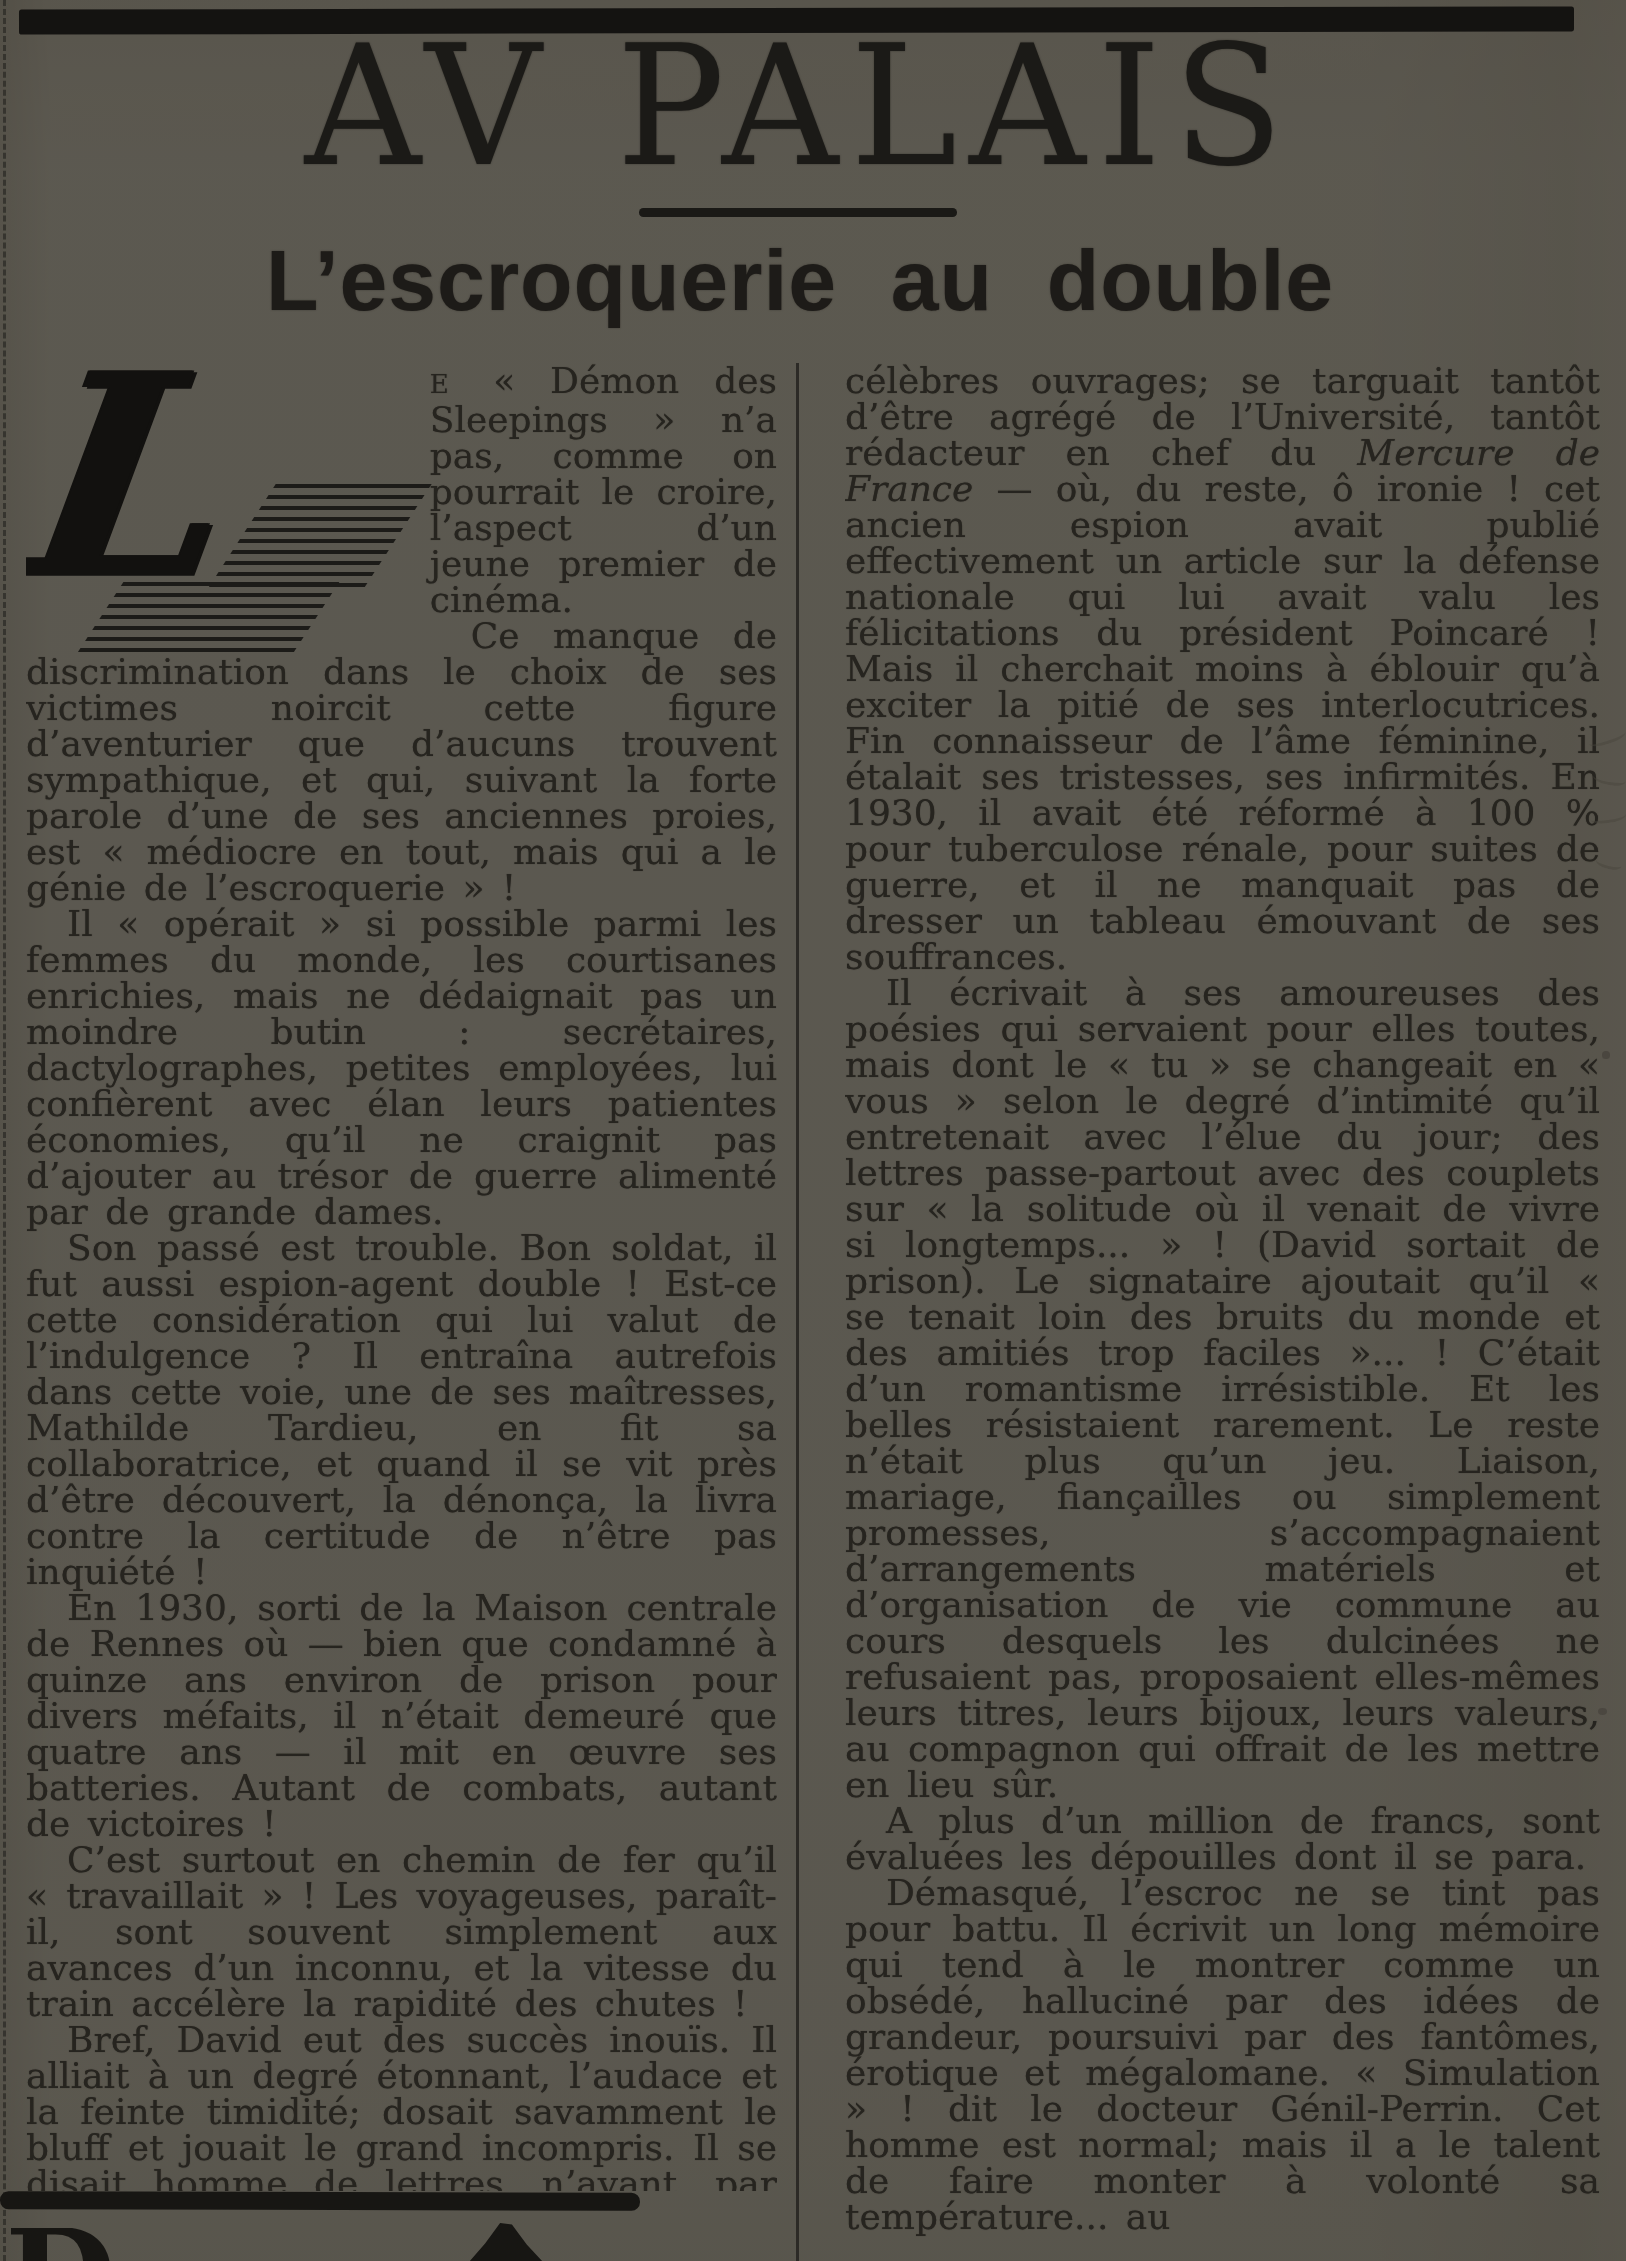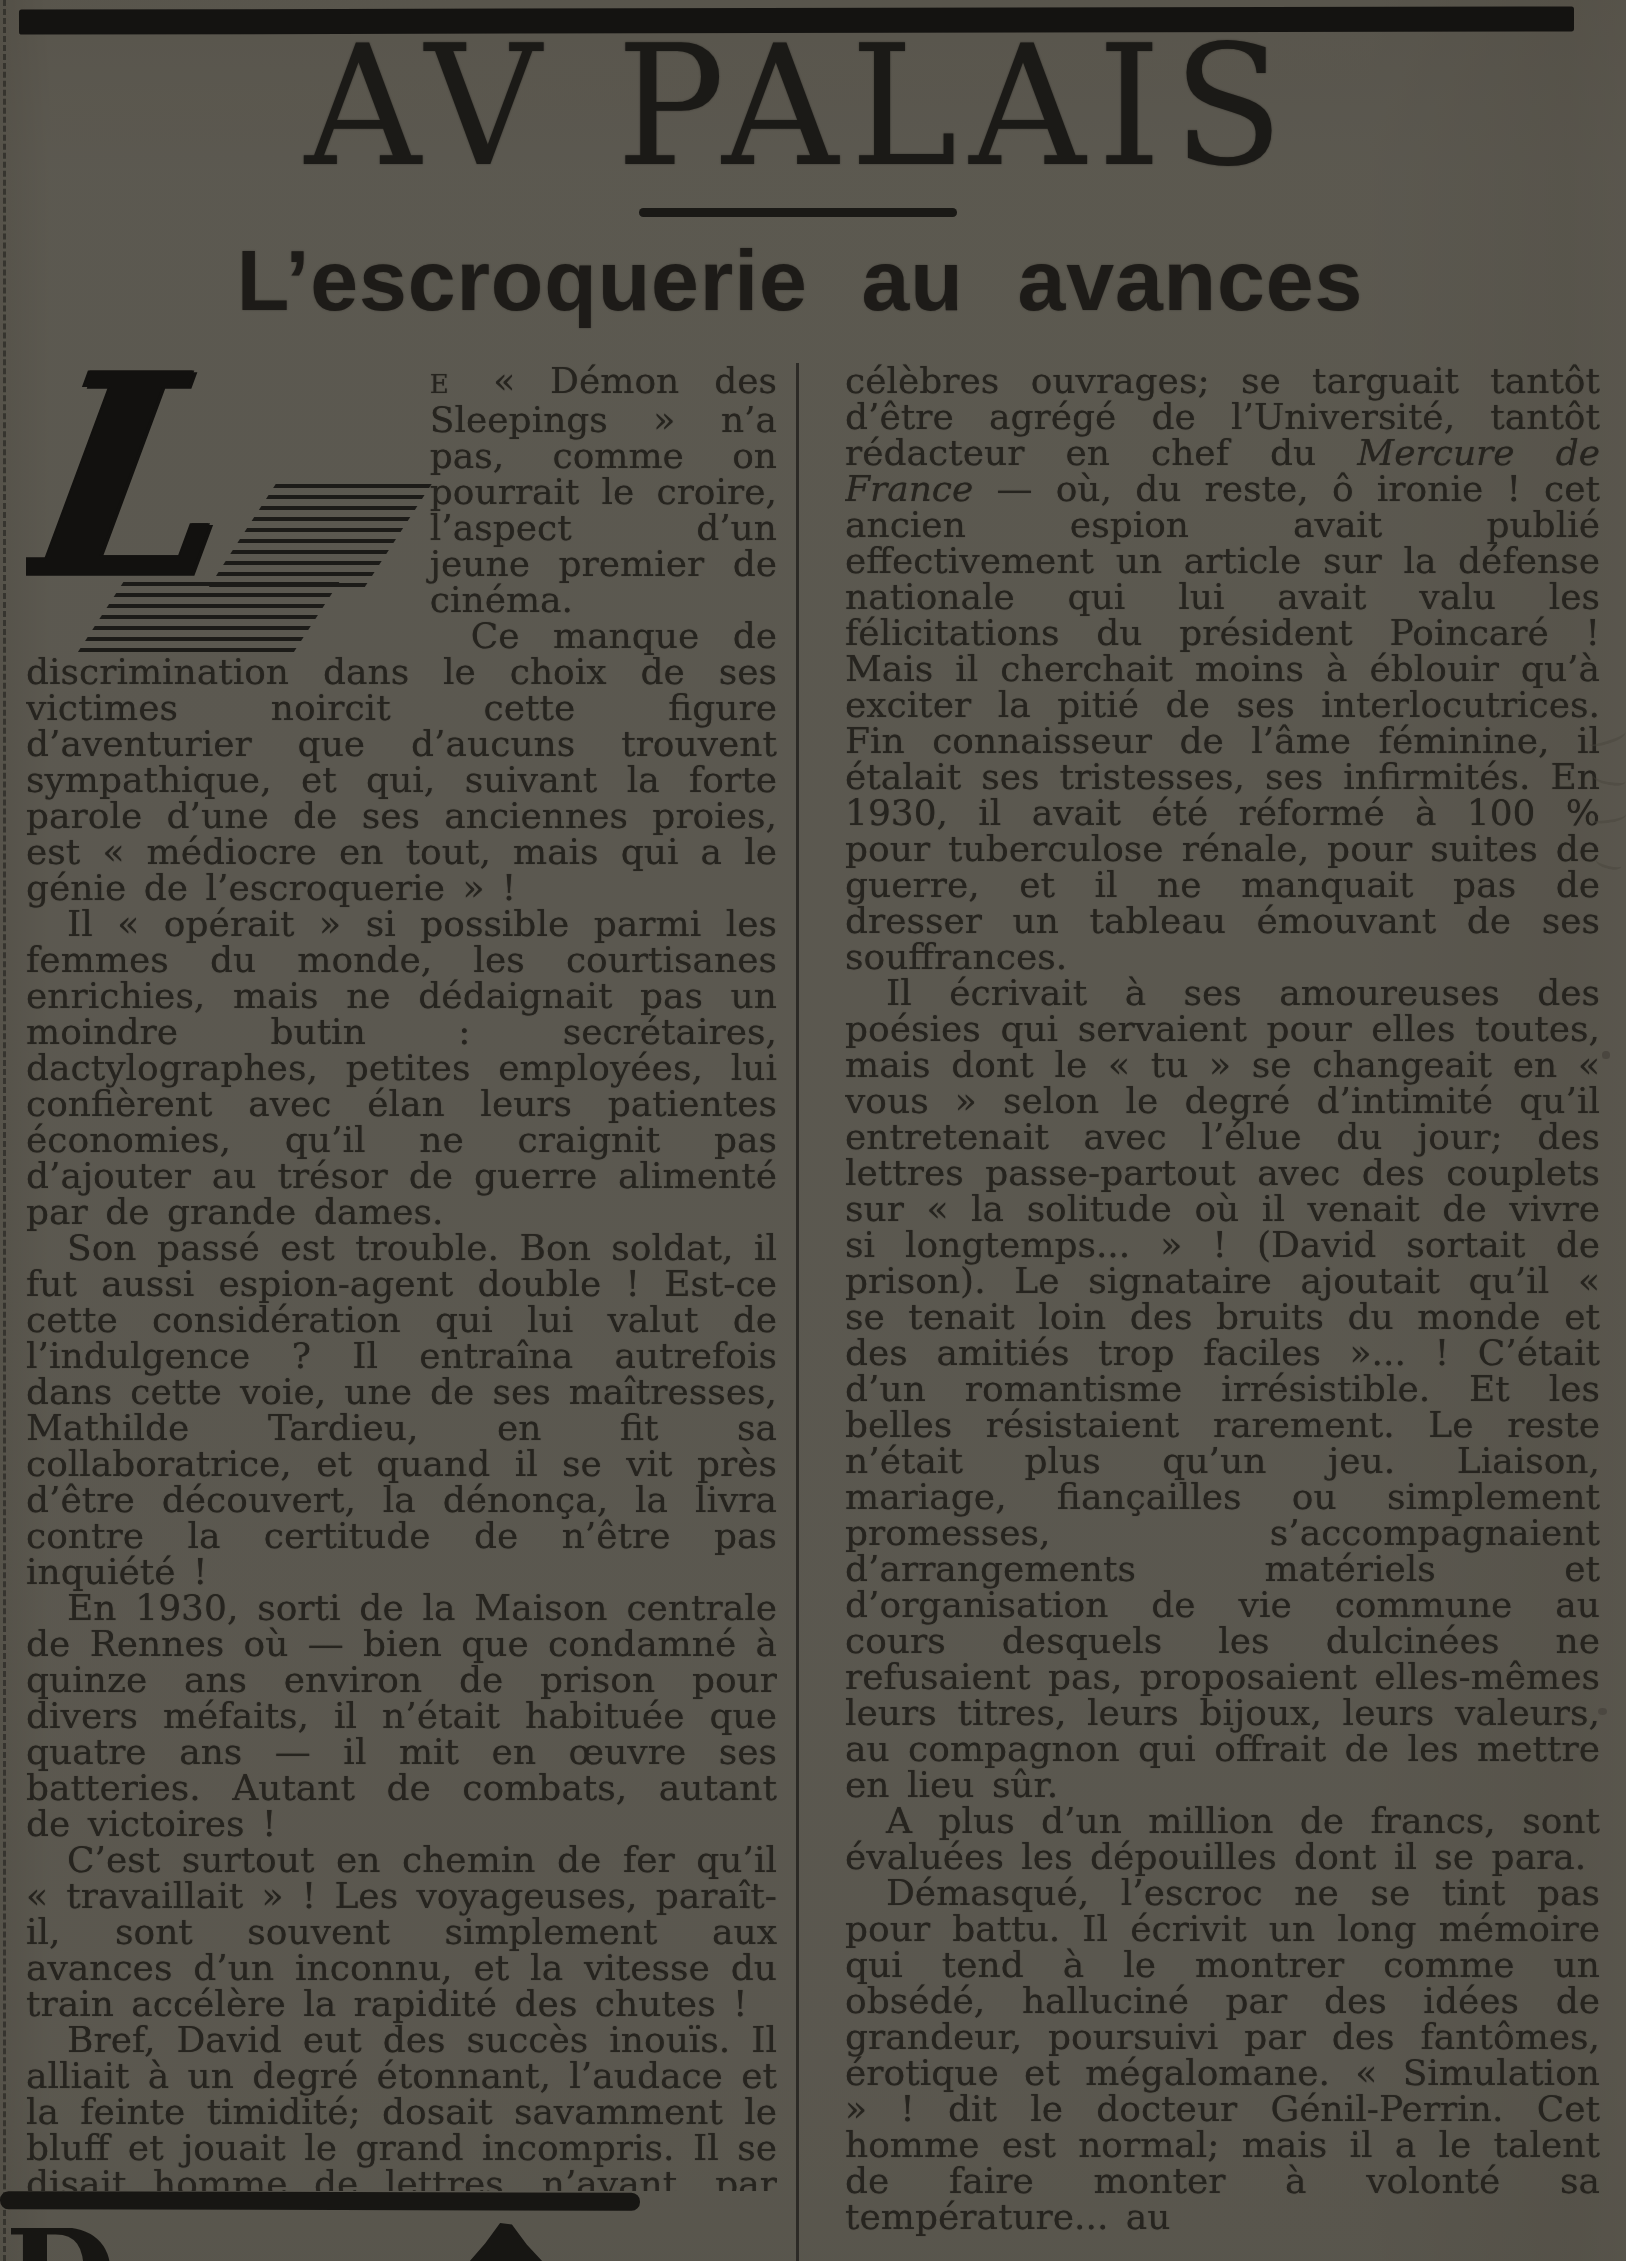--- a/index.html
+++ b/index.html
@@ -79,38 +79,38 @@
 </head>
 <body>
 
 <div class="page">
 
   <div class="top-bar"></div>
   <div class="left-dashed"></div>
 
   <h1 class="masthead">AV PALAIS</h1>
   <div class="title-divider"></div>
-  <h2 class="headline">L’escroquerie au avances</h2>
+  <h2 class="headline">L’escroquerie au double</h2>
 
   <div class="columns">
 
     <div class="col col-left">
       <p class="p first">
         <span class="dropcap">
           <span class="dc-letter">L</span>
           <span class="hatch hatch-a"></span>
           <span class="hatch hatch-b"></span>
         </span>
         <span class="lead-initial">E</span>
         <span>« Démon des Sleepings » n’a pas, comme on pourrait le croire, l’aspect d’un jeune premier de cinéma.</span>
       </p>
       <p class="p indent">Ce manque de discrimination dans le choix de ses victimes noircit cette figure d’aventurier que d’aucuns trouvent sympathique, et qui, suivant la forte parole d’une de ses anciennes proies, est « médiocre en tout, mais qui a le génie de l’escroquerie » !</p>
       <p class="p indent">Il « opérait » si possible parmi les femmes du monde, les courtisanes enrichies, mais ne dédaignait pas un moindre butin : secrétaires, dactylographes, petites employées, lui confièrent avec élan leurs patientes économies, qu’il ne craignit pas d’ajouter au trésor de guerre alimenté par de grande dames.</p>
       <p class="p indent">Son passé est trouble. Bon soldat, il fut aussi espion-agent double ! Est-ce cette considération qui lui valut de l’indulgence ? Il entraîna autrefois dans cette voie, une de ses maîtresses, Mathilde Tardieu, en fit sa collaboratrice, et quand il se vit près d’être découvert, la dénonça, la livra contre la certitude de n’être pas inquiété !</p>
-      <p class="p indent">En 1930, sorti de la Maison centrale de Rennes où — bien que condamné à quinze ans environ de prison pour divers méfaits, il n’était habituée que quatre ans — il mit en œuvre ses batteries. Autant de combats, autant de victoires !</p>
+      <p class="p indent">En 1930, sorti de la Maison centrale de Rennes où — bien que condamné à quinze ans environ de prison pour divers méfaits, il n’était demeuré que quatre ans — il mit en œuvre ses batteries. Autant de combats, autant de victoires !</p>
       <p class="p indent">C’est surtout en chemin de fer qu’il « travaillait » ! Les voyageuses, paraît-il, sont souvent simplement aux avances d’un inconnu, et la vitesse du train accélère la rapidité des chutes !</p>
       <p class="p indent">Bref, David eut des succès inouïs. Il alliait à un degré étonnant, l’audace et la feinte timidité; dosait savamment le bluff et jouait le grand incompris. Il se disait homme de lettres, n’ayant, par modestie, jamais signé de son nom de</p>
     </div>
 
     <div class="col-divider"></div>
 
     <div class="col col-right">
       <p class="p">
         <span>célèbres ouvrages; se targuait tantôt d’être agrégé de l’Université, tantôt rédacteur en chef du </span><em>Mercure de France</em><span> — où, du reste, ô ironie ! cet ancien espion avait publié effectivement un article sur la défense nationale qui lui avait valu les félicitations du président Poincaré ! Mais il cherchait moins à éblouir qu’à exciter la pitié de ses interlocutrices. Fin connaisseur de l’âme féminine, il étalait ses tristesses, ses infirmités. En 1930, il avait été réformé à 100 % pour tuberculose rénale, pour suites de guerre, et il ne manquait pas de dresser un tableau émouvant de ses souffrances.</span>
       </p>

